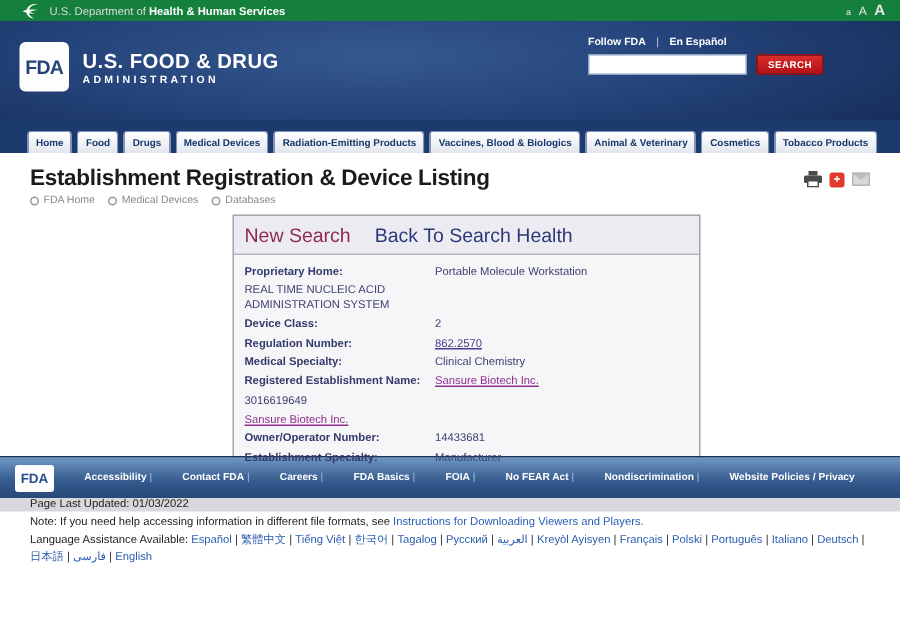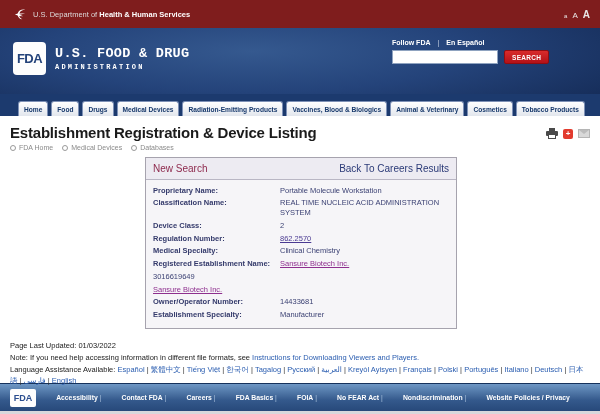--- a/index.html
+++ b/index.html
@@ -1,60 +1,60 @@
 <!DOCTYPE html>
 <html><head>
 <meta charset="utf-8">
 <style>
   * { margin:0; padding:0; box-sizing:border-box; }
   html,body { width:600px; height:414px; overflow:hidden; }
   body { font-family:"Liberation Sans", sans-serif; background:#fff; outline:1px solid #cfcfd4; }
 
   
-  .hhs-bar { height:28px; background:#7f1d1d; display:flex; align-items:center; padding:0 10px 0 14px; }
+  .hhs-bar { height:14px; background:#15803d; display:flex; align-items:center; padding:0 10px 0 14px; }
   .eagle { width:13px; height:13px; margin-right:6px; display:inline-flex; }
   .hhs-text { color:#dddada; font-size:7.5px; }
   .hhs-text b { color:#ffffff; }
   .font-sizes { margin-left:auto; color:#e9e7e7; display:flex; align-items:baseline; gap:5px; }
   .fs-a1 { font-size:6px; } .fs-a2 { font-size:8px; } .fs-a3 { font-size:10px; font-weight:bold; }
 
   
   .fda-header { height:66px; background:radial-gradient(ellipse 75% 130% at 42% 35%, #35598f 0%, #24437a 48%, #142a55 100%); position:relative; }
   .fda-logo-row { position:absolute; left:13px; top:14px; display:flex; align-items:center; }
   .fda-logo-box { width:33px; height:33px; background:#fdfdfd; border-radius:4px; display:flex; align-items:center; justify-content:center; color:#24437a; font-weight:bold; font-size:13px; letter-spacing:-0.5px; }
-  .fda-title { margin-left:9px; color:#fff;font-family:Liberation Mono, monospace; }
+  .fda-title { margin-left:9px; color:#fff; }
   .fda-title-1 { font-size:13.5px; font-weight:bold; letter-spacing:0.3px; }
   .fda-title-2 { font-size:7px; font-weight:bold; letter-spacing:2.2px; margin-top:2px; }
   .header-right { position:absolute; right:48px; top:11px; width:160px; }
   .follow-row { color:#fff; font-size:7px; font-weight:bold; display:flex; gap:7px; margin-bottom:4px; }
   .follow-row .sep { color:#c7d2e4; font-weight:normal; }
   .search-row { display:flex; gap:6px; }
   .search-input { width:106px; height:14px; border:1px solid #8fa3c0; background:#fff; font-size:8px; padding:0 3px; }
   .search-btn { height:14px; padding:0 7px; background:linear-gradient(#d92b2b,#b21117); color:#fff; border:1px solid #8e0d12; font-size:6.5px; font-weight:bold; border-radius:2px; cursor:pointer; letter-spacing:0.3px; }
 
   
   .nav-bar { height:22px; background:#1c3a6e; display:flex; align-items:flex-end; padding-left:18px; gap:3px; }
   .nav-tab { background:linear-gradient(#ffffff,#e2e6ed); border:1px solid #7e91b6; border-bottom:none; border-radius:3px 3px 0 0; padding:4px 5px 3px; font-size:6.6px; font-weight:bold; color:#16386b; white-space:nowrap; cursor:pointer; }
 
   
-  .content { height:267px; padding:0 10px; background:#fff; }
+  .content { height:202px; padding:0 20px; background:#fff; }
   .title-row { display:flex; align-items:flex-start; }
   .page-title { font-size:15px; font-weight:bold; color:#1b1b1b; margin-top:8px; letter-spacing:-0.2px; }
   .breadcrumb { display:flex; align-items:center; gap:9px; margin-top:3px; font-size:7px; color:#8a8a8a; }
   .crumb { display:inline-flex; align-items:center; gap:3px; cursor:pointer; }
   .crumb-ico { width:6px; height:6px; border:1.5px solid #9a9a9a; border-radius:50%; display:inline-block; }
   .title-icons { margin-left:auto; margin-top:12px; display:flex; gap:5px; align-items:center; }
   .icon-print { width:12px; height:11px; display:inline-flex; cursor:pointer; }
   .icon-share { width:10px; height:10px; background:#e23b2e; border-radius:2px; color:#fff; font-size:8px; font-weight:bold; display:flex; align-items:center; justify-content:center; line-height:1; cursor:pointer; }
   .icon-mail { width:12px; height:9px; background:#d9d9d9; border:1px solid #b5b5b5; position:relative; cursor:pointer; }
   .icon-mail::before { content:""; position:absolute; left:0; top:0; border-left:5px solid transparent; border-right:5px solid transparent; border-top:4px solid #bcbcbc; }
 
   
   .results-box { width:312px; margin:6px 0 0 135px; border:1px solid #a6a3ae; background:#f6f5f8; }
-  .box-header { background:#edebf2; border-bottom:1px solid #b9b6c4; padding:5px 7px; display:flex; justify-content:space-between; font-size:10px; }
+  .box-header { background:#edebf2; border-bottom:1px solid #b9b6c4; padding:5px 7px; display:flex; font-size:13px;gap:16px; }
   .new-search { color:#8e2a4e; cursor:pointer; }
   .back-link { color:#2b3a77; cursor:pointer; }
   .box-body { padding:4px 7px 7px; }
   .drow { display:grid; grid-template-columns:127px 1fr; padding:1.5px 0; font-size:7.5px; line-height:1.3; color:#3c4274; }
   .dlabel { font-weight:bold; color:#343a6b; padding-right:6px; }
   .dvalue.linkpurple { color:#8e2f8e; text-decoration:underline; cursor:pointer; }
   .dvalue.linkblue { color:#4a3a92; text-decoration:underline; cursor:pointer; }
 
   
   .footer-info { margin-top:11px; font-size:7.5px; color:#222; line-height:1.5; }
@@ -163,31 +163,30 @@
           </svg>
       </span>
       <span class="icon-share">+</span>
       <span class="icon-mail"></span>
     </div>
   </div>
 
   <div class="results-box">
     <div class="box-header">
       <span class="new-search">New Search</span>
-      <span class="back-link">Back To Careers Results</span>
+      <span class="back-link">Back To Search Health</span>
     </div>
     <div class="box-body">
 
         <div class="drow">
-          <div class="dlabel">Proprietary Name:</div>
+          <div class="dlabel">Proprietary Home:</div>
           <div class="dvalue plain">Portable Molecule Workstation</div>
         </div>
 
         <div class="drow">
-          <div class="dlabel">Classification Name:</div>
           <div class="dvalue plain">REAL TIME NUCLEIC ACID ADMINISTRATION SYSTEM</div>
         </div>
 
 
         <div class="drow">
           <div class="dlabel">Device Class:</div>
           <div class="dvalue plain">2</div>
         </div>
 
         <div class="drow">

